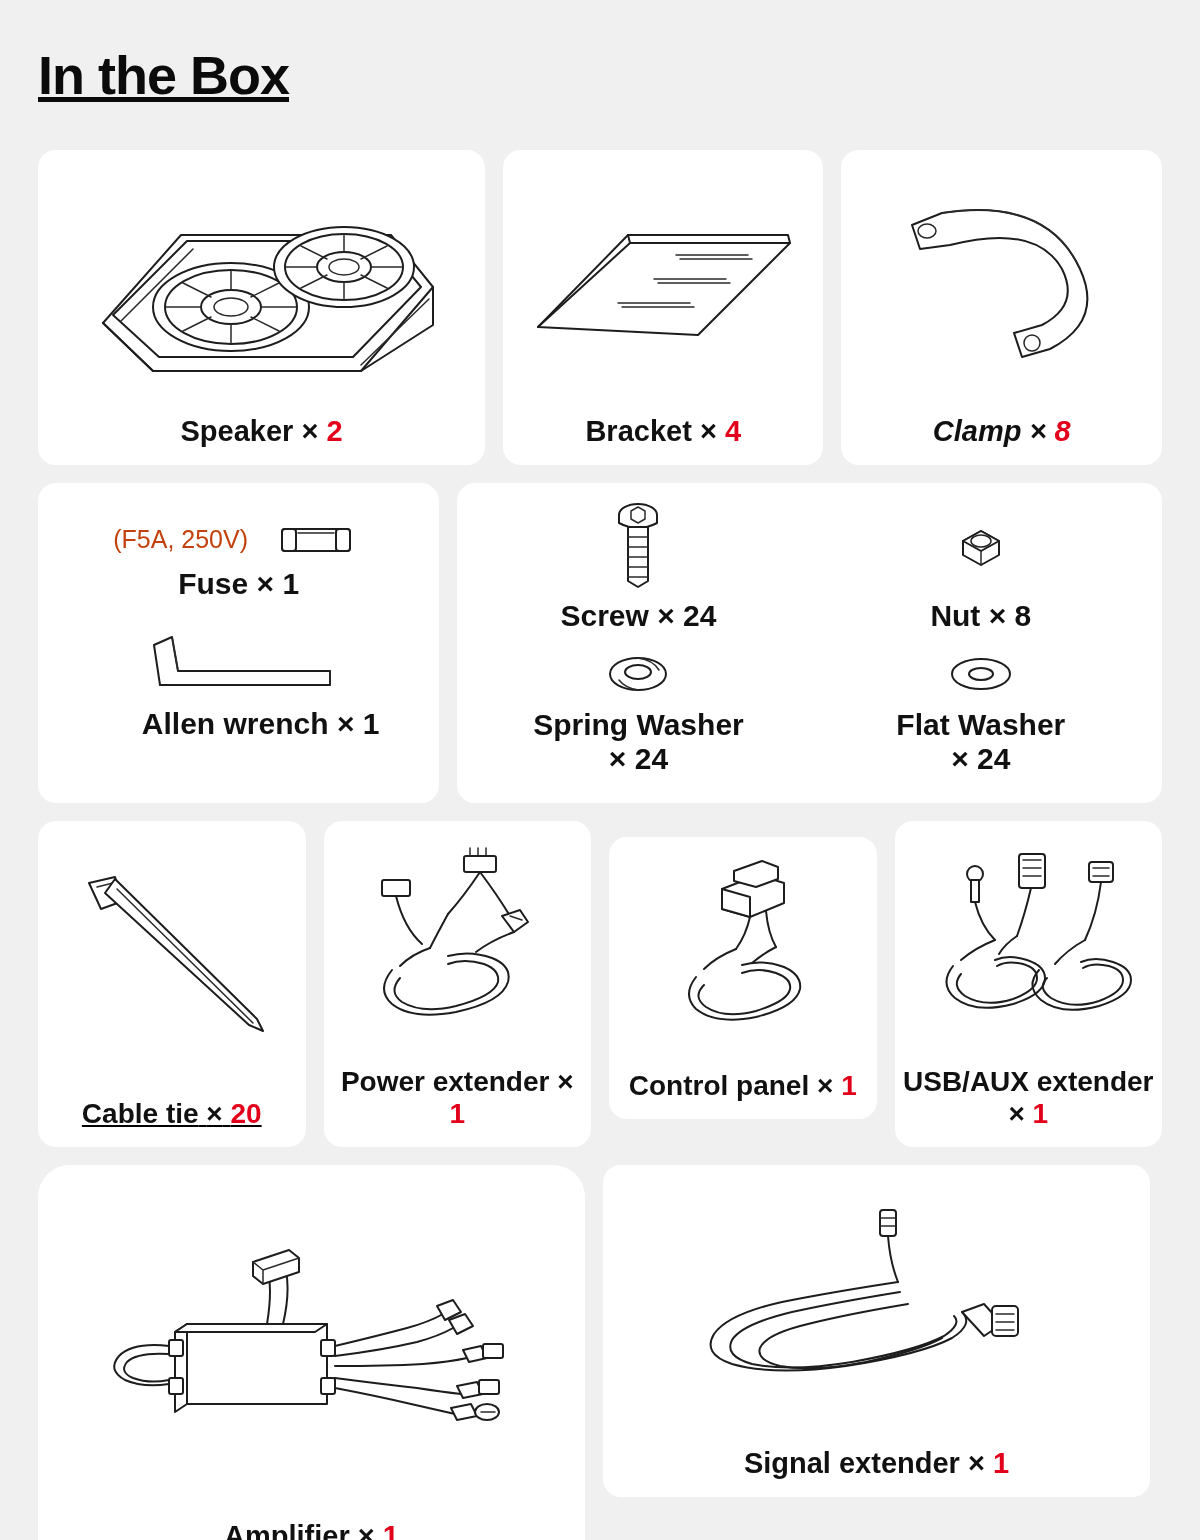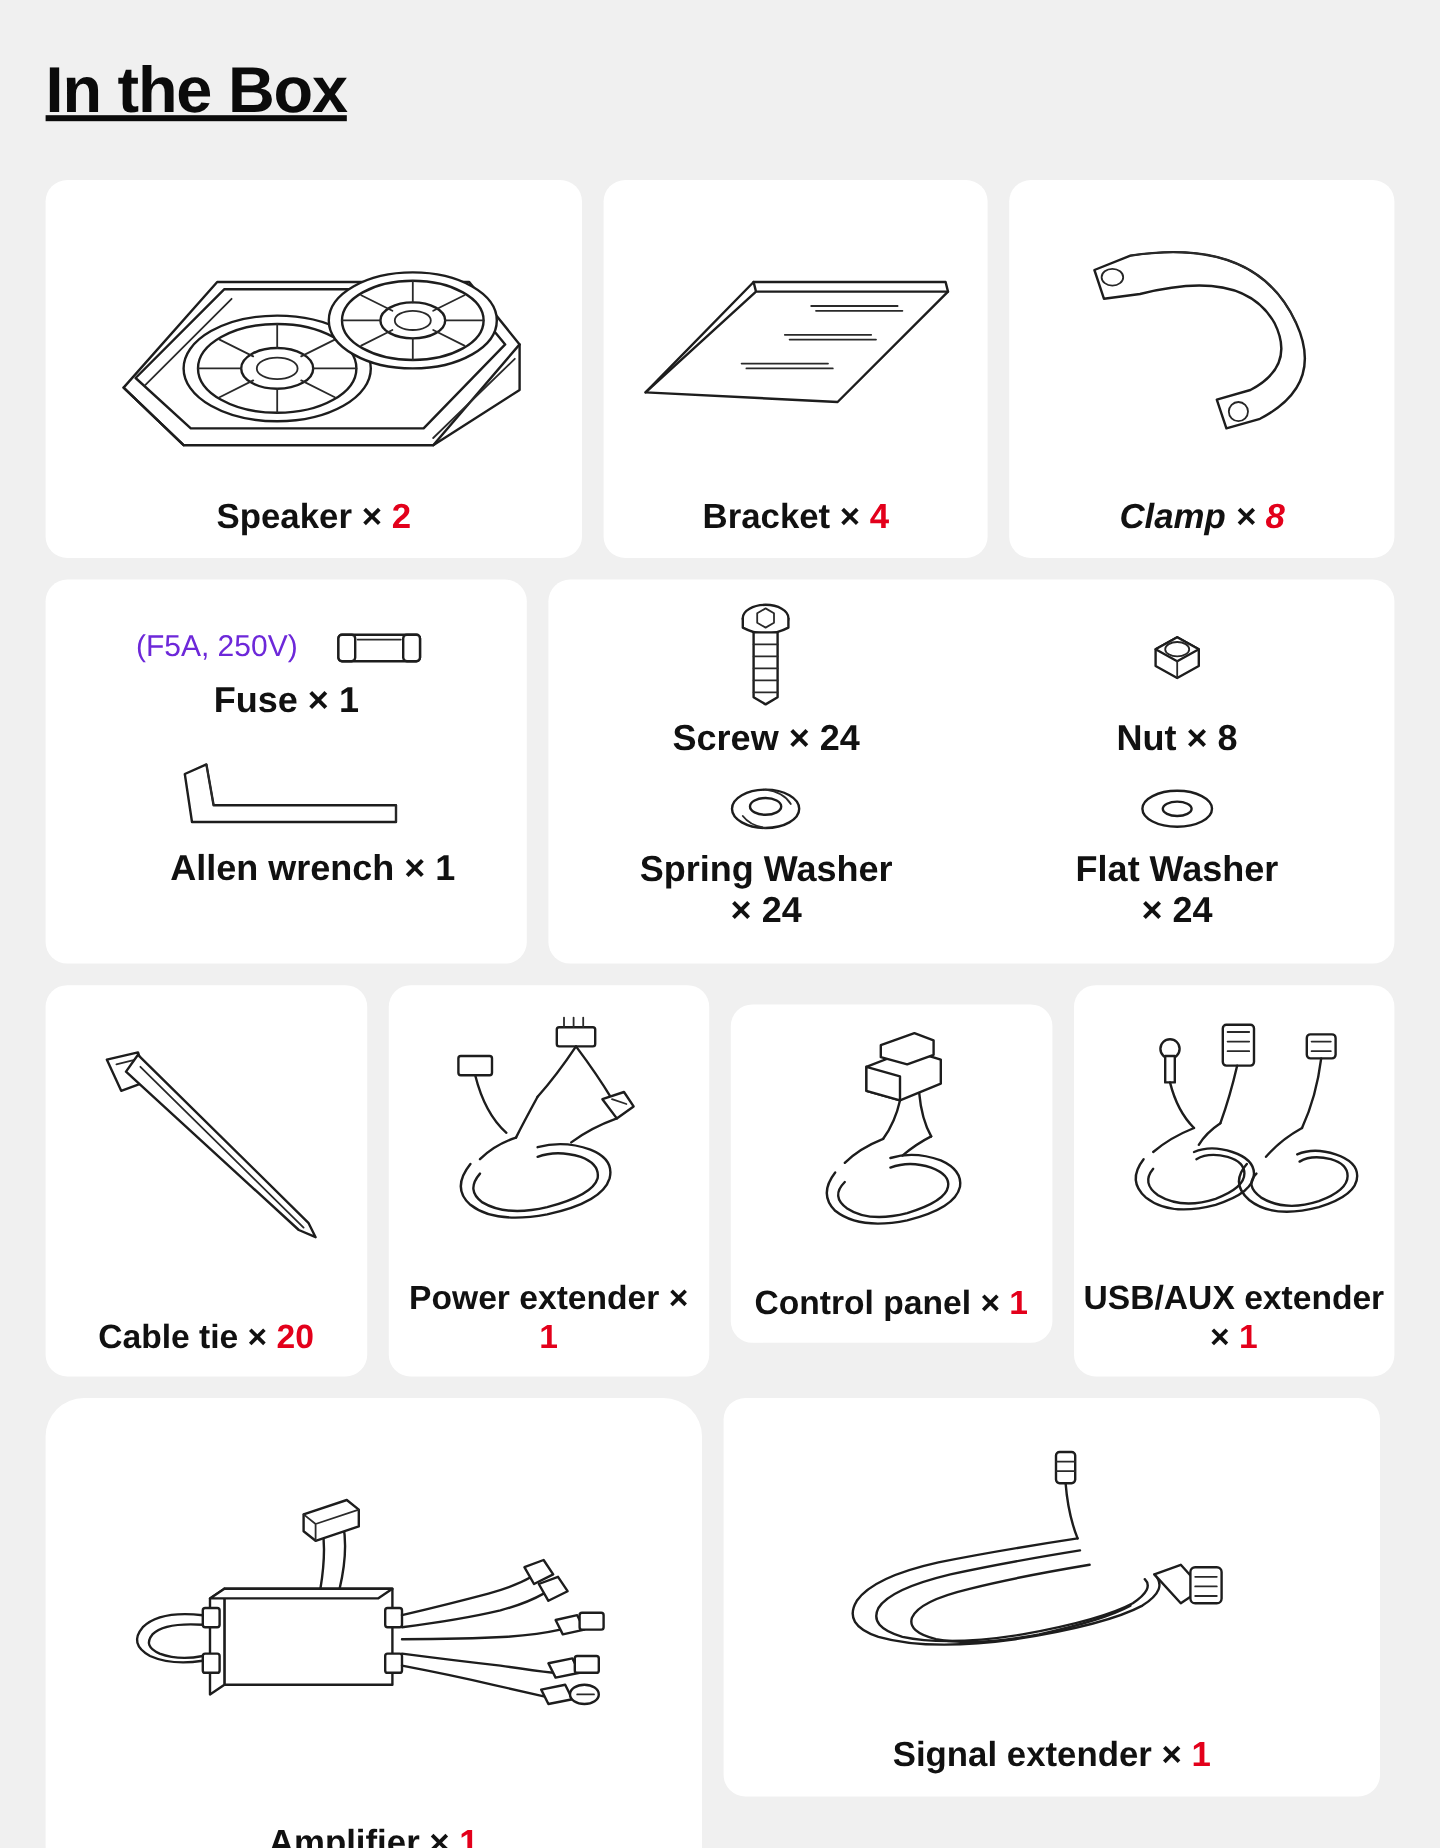--- a/index.html
+++ b/index.html
@@ -74,21 +74,21 @@
     display: flex;
     align-items: center;
     justify-content: center;
     width: 100%;
   }
   .fw-row1 { margin-top: 26px; }
   .fw-label1 {
     font-size: 30px; font-weight: bold; color: #111;
     text-align: center; margin-top: 4px;
   }
-  .fw-note { font-size: 25px; color: #6d28d9; margin-right: 20px; }
+  .fw-note { font-size: 25px; color: #c2410c; margin-right: 20px; }
   .fw-row2 { margin-top: 30px; }
   .fw-label2 {
     font-size: 30px; font-weight: bold; color: #111;
     text-align: center; margin-top: 6px; margin-left: 44px;
   }
 
   .fast-grid {
     width: 100%; height: 100%;
     display: grid;
     grid-template-columns: 1fr 1fr;
@@ -98,21 +98,21 @@
   .fast-cell {
     display: flex; flex-direction: column;
     align-items: center; justify-content: flex-start;
   }
   .fast-cell .cap {
     font-size: 30px; font-weight: bold; color: #111; text-align: center;
     line-height: 1.12; margin-top: 6px;
   }
 
   
-  .c-cabletie  { width: 272px; height: 326px; }
+  .c-cabletie  { width: 272px; height: 326px; text-decoration: underline; }
   .c-power     { width: 272px; height: 326px; }
   .c-control   { width: 272px; height: 282px; margin-top: 16px; }
   .c-usbaux    { width: 272px; height: 326px; }
   .c-cabletie .label, .c-power .label, .c-control .label, .c-usbaux .label {
     font-size: 28px;
   }
 
   
   .c-amp    { width: 547px; height: 405px; border-radius: 32px; }
   .c-signal { width: 547px; height: 332px; }

